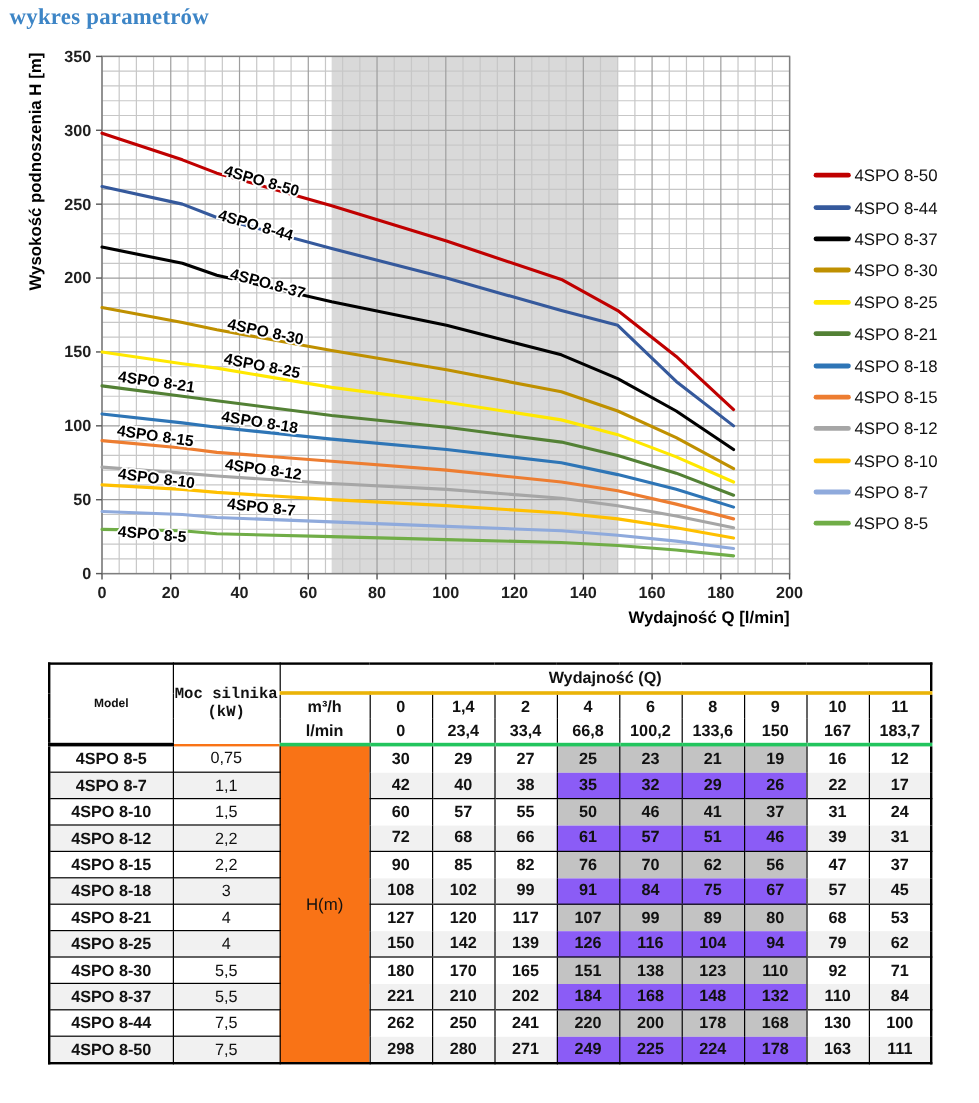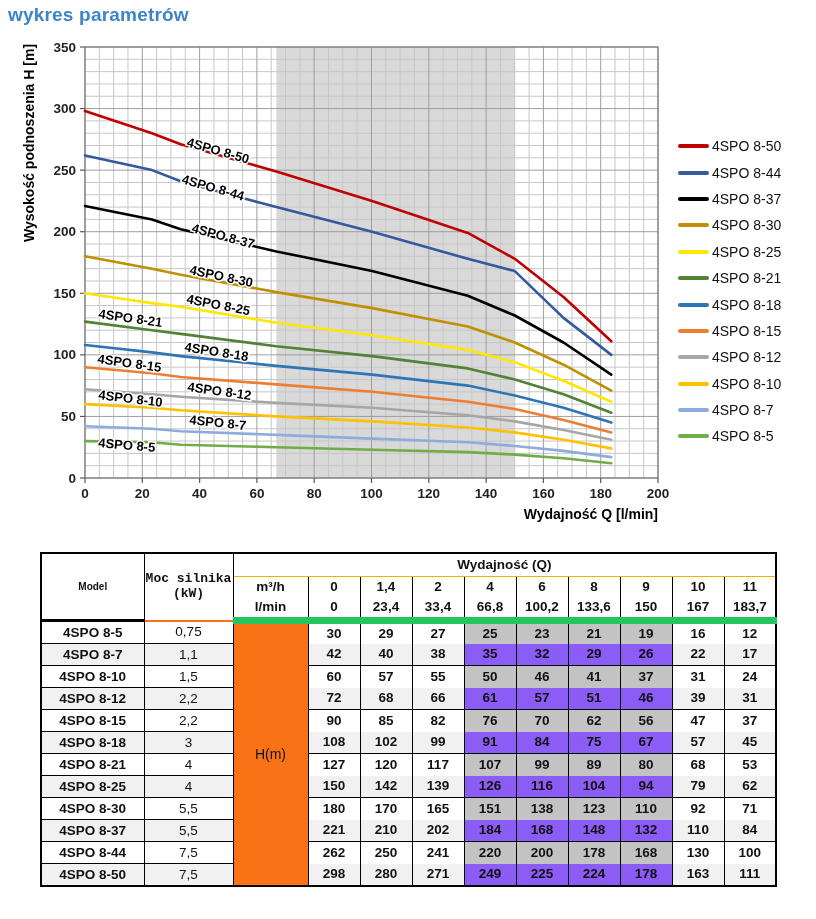--- a/index.html
+++ b/index.html
@@ -26,37 +26,37 @@
   
   #params-table{
     position:absolute;left:40px;top:552px;width:735px;
     border-collapse:collapse;table-layout:fixed;
     font-size:13.5px;color:#111;
   }
   #params-table th,#params-table td{padding:0;text-align:center;vertical-align:middle;line-height:1.15;}
   #params-table{border:2px solid #000;}
   th.h-model{border-right:1px solid #000;border-bottom:3px solid #000;font-size:10px;}
   th.h-power{border-right:1px solid #000;border-bottom:2px solid #f97316;font-size:13px;font-weight:bold;padding:2px 6px;font-family:Liberation Mono, monospace;}
-  th.h-flow{border-bottom:1px solid #eab308;font-size:13.5px;height:22px;}
+  th.h-flow{border-bottom:3px solid #eab308;font-size:13.5px;height:22px;}
   td.unit-cell{border-right:1px solid #000;font-weight:bold;height:20px;}
   td.flow-val{border-left:1px solid #000;font-weight:bold;height:20px;}
-  tr.unit-row-last td{border-bottom:7px solid #22c55e;margin-top:46px;}
+  tr.unit-row-last td{border-bottom:3px solid #22c55e;margin-top:46px;}
   td.model-cell{border-right:1px solid #000;border-bottom:1px solid #000;font-weight:bold;height:21px;}
   td.power-cell{border-right:1px solid #000;border-bottom:1px solid #000;font-weight:normal;}
   td.hm-cell{border-right:1px solid #000;background:#f97316;font-weight:normal;font-size:14px;}
   td.value-cell{border-left:1px solid #000;font-weight:bold;}
   tr.pair-end td.value-cell{border-bottom:1.5px solid #000;}
   tr.alt td.model-cell,tr.alt td.power-cell,tr.alt td.value-cell{background:#f1f1f1;}
   td.value-cell.band{background:#c3c3c3;}
   tr.alt td.value-cell.band{background:#8b5cf6;}
 </style>
 </head>
 <body>
 
-<div class="page-title" style="color: rgb(61, 133, 198);">wykres parametrów</div>
+<div class="page-title" style="color: rgb(61, 133, 198); font-family: Liberation Serif, serif;">wykres parametrów</div>
 
 <div id="chart-wrap">
   <svg id="chart-svg" width="816" height="540" viewBox="0 0 816 540">
       <rect x="276.382" y="47" width="238.368" height="431" fill="#d9d9d9"></rect>
       <line x1="99.325" y1="47" x2="99.325" y2="478" stroke="#c7c7c7" stroke-width="1"></line>
       <line x1="113.65" y1="47" x2="113.65" y2="478" stroke="#c7c7c7" stroke-width="1"></line>
       <line x1="127.975" y1="47" x2="127.975" y2="478" stroke="#c7c7c7" stroke-width="1"></line>
       <line x1="156.625" y1="47" x2="156.625" y2="478" stroke="#c7c7c7" stroke-width="1"></line>
       <line x1="170.95" y1="47" x2="170.95" y2="478" stroke="#c7c7c7" stroke-width="1"></line>
       <line x1="185.275" y1="47" x2="185.275" y2="478" stroke="#c7c7c7" stroke-width="1"></line>

